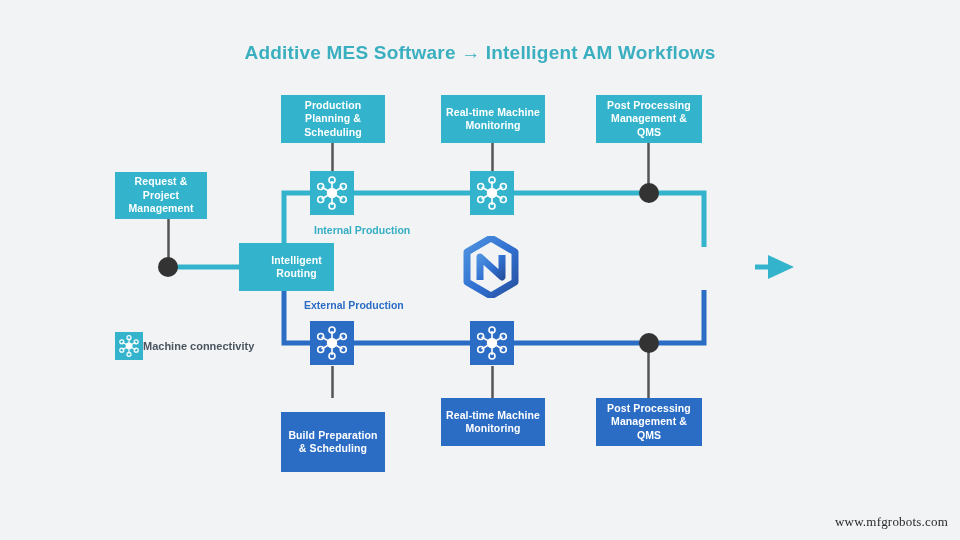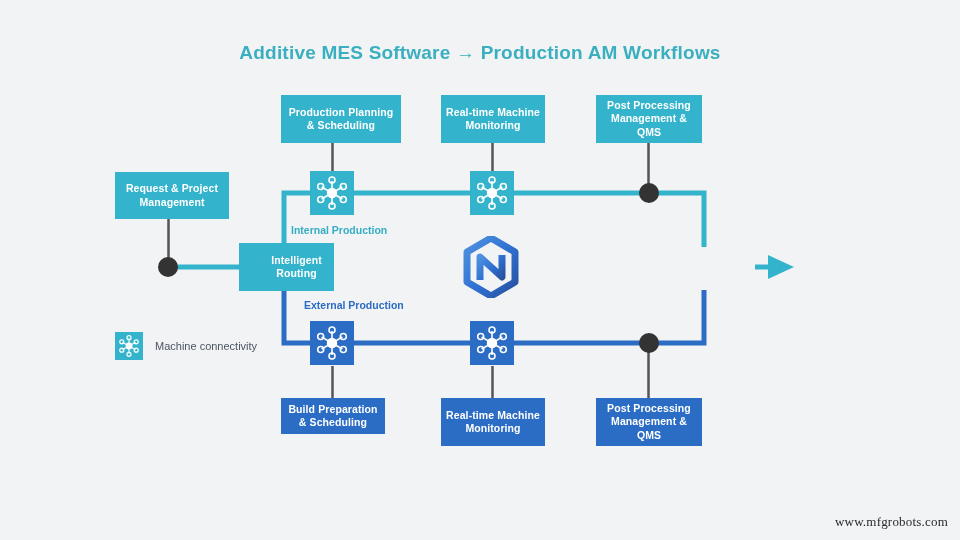--- a/index.html
+++ b/index.html
@@ -54,21 +54,21 @@
     font-weight: bold;
     letter-spacing: 0.2px;
   }
 
   .edge-label {
     position: absolute;
     font-size: 10.5px;
     font-weight: 600;
     white-space: nowrap;
   }
-  .edge-label-internal { color: #35aec4; }
+  .edge-label-internal { color: #35aec4; margin-left: 23px; }
   .edge-label-external { color: #2b6cc4; }
 
   .conn-icon {
     position: absolute;
     width: 44px;
     height: 44px;
   }
   .conn-icon.teal { background: #33b4cc; }
   .conn-icon.blue { background: #2b6cc4; }
   .conn-icon svg { display: block; width: 44px; height: 44px; }
@@ -81,24 +81,23 @@
     align-items: center;
   }
   .legend-swatch {
     width: 28px;
     height: 28px;
     background: #33b4cc;
     flex: none;
   }
   .legend-swatch svg { display:block; width: 28px; height: 28px; }
   .legend-text {
-    margin-left: 12px;
     color: #4b5560;
     font-size: 11px;
-    font-weight: 400;
+    font-weight: 700;
     white-space: nowrap;
   }
 
   .logo {
     position: absolute;
     left: 460px;
     top: 236px;
     width: 62px;
     height: 62px;
   }
@@ -112,21 +111,21 @@
     font-size: 13px;
     font-family: "Liberation Serif", serif;
     letter-spacing: 0.2px;
   }
 </style>
 </head>
 <body>
 
 <div id="canvas">
 
-  <div class="title">Additive MES Software → Production AM Workflows</div>
+  <div class="title">Additive MES Software → Intelligent AM Workflows</div>
 
   <svg class="svg-layer" viewBox="0 0 960 540">
 
     <line x1="332.5" y1="143" x2="332.5" y2="172" stroke="#555555" stroke-width="2.5"></line>
     <line x1="492.5" y1="143" x2="492.5" y2="172" stroke="#555555" stroke-width="2.5"></line>
     <line x1="648.5" y1="143" x2="648.5" y2="186" stroke="#555555" stroke-width="2.5"></line>
 
     <line x1="168.5" y1="219" x2="168.5" y2="262" stroke="#555555" stroke-width="2.5"></line>
 
     <line x1="332.5" y1="366" x2="332.5" y2="398" stroke="#555555" stroke-width="2.5"></line>
@@ -140,41 +139,41 @@
     <path d="M 284 291 L 284 343 L 704 343 L 704 290" fill="none" stroke="#2b6cc4" stroke-width="5"></path>
 
     <circle cx="168" cy="267" r="10" fill="#333333"></circle>
     <circle cx="649" cy="193" r="10" fill="#333333"></circle>
     <circle cx="649" cy="343" r="10" fill="#333333"></circle>
 
     <line x1="755" y1="267" x2="772" y2="267" stroke="#33b4cc" stroke-width="5"></line>
     <polygon points="768,255 794,267 768,279" fill="#33b4cc"></polygon>
   </svg>
 
-  <div class="node node-teal" style="left:115px; top:172px; width:114px; height:47px;">
+  <div class="node node-teal" style="left:115px; top:172px; width:92px; height:47px;">
     <span>Request &amp; Project Management</span>
   </div>
 
   <div class="node node-teal" style="left:239px; top:243px; width:95px; height:48px;padding-left:24px;">
     <span>Intelligent Routing</span>
   </div>
 
-  <div class="node node-teal" style="left:281px; top:95px; width:120px; height:48px;">
+  <div class="node node-teal" style="left:281px; top:95px; width:104px; height:48px;">
     <span>Production Planning &amp; Scheduling</span>
   </div>
 
   <div class="node node-teal" style="left:441px; top:95px; width:104px; height:48px;">
     <span>Real-time Machine Monitoring</span>
   </div>
 
   <div class="node node-teal" style="left:596px; top:95px; width:106px; height:48px;">
     <span>Post Processing Management &amp; QMS</span>
   </div>
 
-  <div class="node node-blue" style="left:281px; top:398px; width:104px; height:36px;">
+  <div class="node node-blue" style="left:281px; top:412px; width:104px; height:60px;">
     <span>Build Preparation &amp; Scheduling</span>
   </div>
 
   <div class="node node-blue" style="left:441px; top:398px; width:104px; height:48px;">
     <span>Real-time Machine Monitoring</span>
   </div>
 
   <div class="node node-blue" style="left:596px; top:398px; width:106px; height:48px;">
     <span>Post Processing Management &amp; QMS</span>
   </div>

